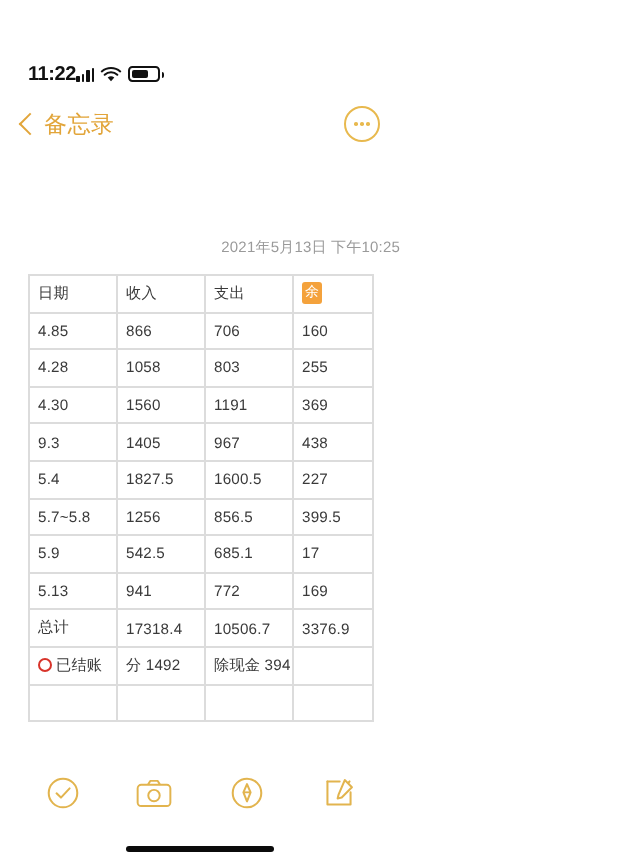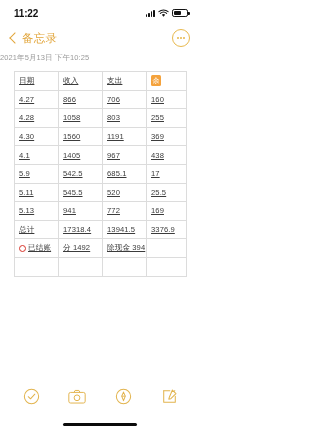--- a/index.html
+++ b/index.html
@@ -15,23 +15,24 @@
     -webkit-font-smoothing: antialiased;
     color: #3c3c3c;
     position: relative;
   }
 
   
   .status-bar {
     height: 26px;
     display: flex;
     align-items: center;
-    justify-content: space-between;
+    justify-content: flex-start;
     padding: 0 12px 0 14px;
     box-sizing: border-box;
+    margin-top: 24px;
   }
   .status-time {
     font-size: 10px;
     font-weight: bold;
     color: #111;
     letter-spacing: -0.2px;
   }
   .status-icons {
     display: flex;
     align-items: center;
@@ -122,37 +123,37 @@
   .more-btn i {
     width: 1.8px;
     height: 1.8px;
     border-radius: 50%;
     background: #e8b94e;
     display: block;
   }
 
   
   .doc-date {
-    text-align: left;
+    text-align: right;
     font-size: 7.5px;
     color: #9a9a9a;
     padding: 3px 0 8px;
     letter-spacing: 0.1px;
+    margin-top: 42px;
   }
 
   
   .table-wrap {
     padding: 0 14px;
     box-sizing: border-box;
   }
   table.ledger {
     width: 172px;
     border-collapse: collapse;
     table-layout: fixed;
-    text-decoration: underline;
   }
   table.ledger td {
     border: 0.5px solid #dcdcdc;
     height: 17.6px;
     padding: 0 0 0 4px;
     font-size: 7.6px;
     color: #3a3a3a;
     vertical-align: middle;
     overflow: hidden;
     white-space: nowrap;
@@ -270,66 +271,72 @@
       </colgroup>
     <tbody>
       <tr class="hdr">
         <td>日期</td>
         <td>收入</td>
         <td>支出</td>
         <td><span class="hdr-mark">余</span></td>
       </tr>
 
       <tr>
-        <td>4.27</td>
+        <td>4.85</td>
         <td>866</td>
         <td>706</td>
         <td>160</td>
       </tr>
       <tr>
         <td>4.28</td>
         <td>1058</td>
         <td>803</td>
         <td>255</td>
       </tr>
       <tr>
         <td>4.30</td>
         <td>1560</td>
         <td>1191</td>
         <td>369</td>
       </tr>
       <tr>
-        <td>4.1</td>
+        <td>9.3</td>
         <td>1405</td>
         <td>967</td>
         <td>438</td>
+      </tr>
+      <tr>
+        <td>5.4</td>
+        <td>1827.5</td>
+        <td>1600.5</td>
+        <td>227</td>
+      </tr>
+      <tr>
+        <td>5.7~5.8</td>
+        <td>1256</td>
+        <td>856.5</td>
+        <td>399.5</td>
       </tr>
       <tr>
         <td>5.9</td>
         <td>542.5</td>
         <td>685.1</td>
         <td>17</td>
       </tr>
       <tr>
-        <td>5.11</td>
-        <td>545.5</td>
-        <td>520</td>
-        <td>25.5</td>
-      </tr>
-      <tr>
         <td>5.13</td>
         <td>941</td>
         <td>772</td>
         <td>169</td>
       </tr>
 
       <tr class="row-total">
         <td>总计</td>
         <td>17318.4</td>
-        <td>13941.5</td>
+        <td>10506.7</td>
         <td>3376.9</td>
       </tr>
 
       <tr class="row-settled">
         <td>
           <span class="settled-cell">
             <span class="circle-mark"></span>
             <span>已结账</span>
           </span>
         </td>

